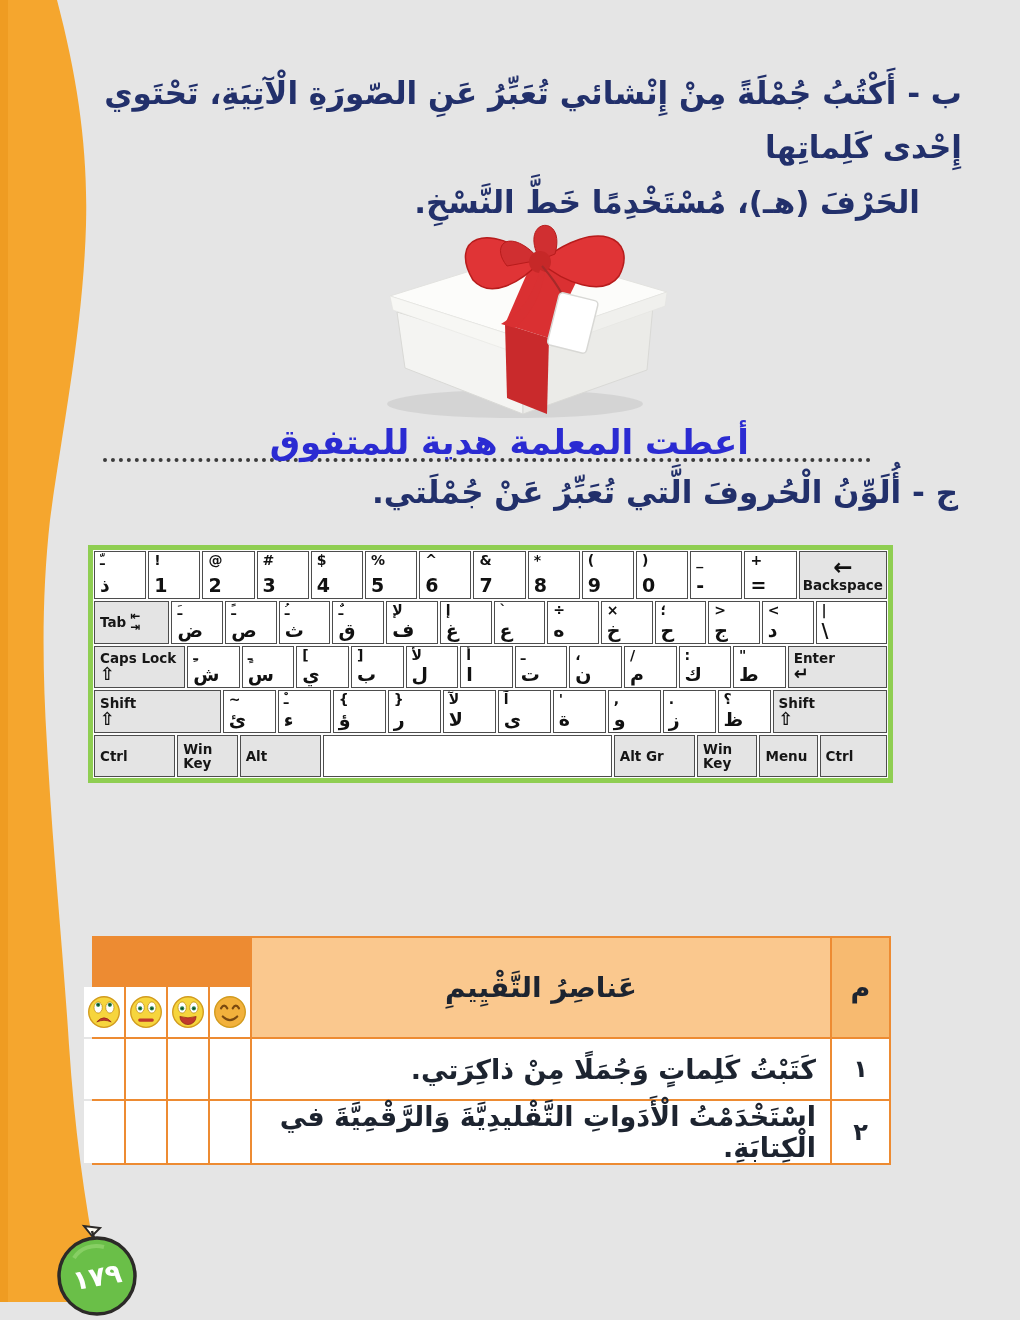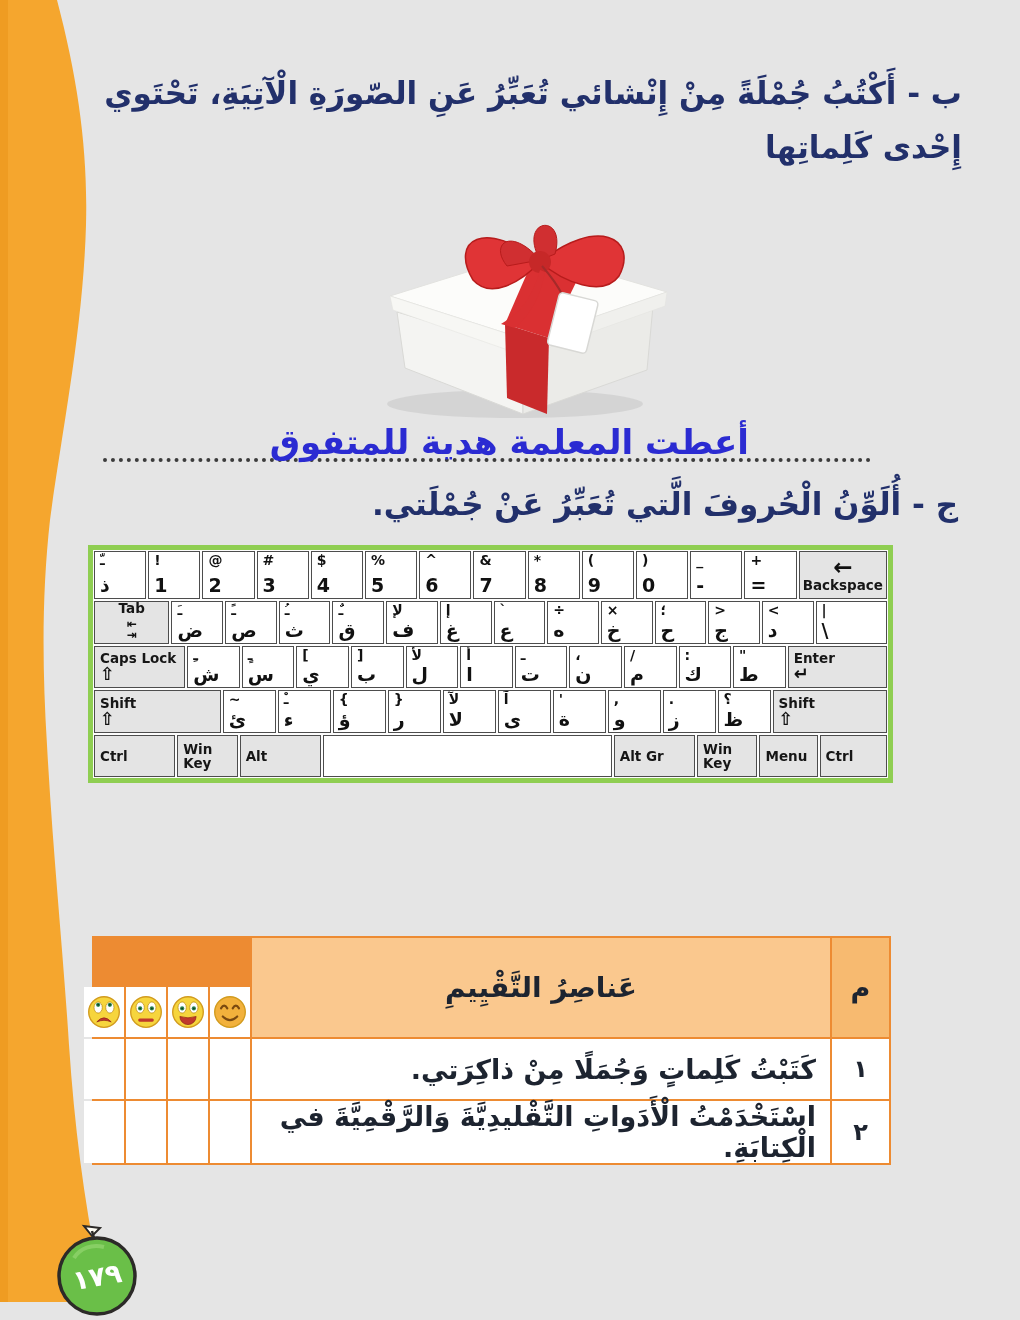--- a/index.html
+++ b/index.html
@@ -6,36 +6,36 @@
   body{font-family:"DejaVu Sans",sans-serif;}
   #page{position:relative;width:1020px;height:1320px;background:#e5e5e5;overflow:hidden;}
   .abs{position:absolute;}
   .rtl{direction:rtl;unicode-bidi:embed;text-align:right;}
 
   
   .ex-b{right:58px;top:66px;width:885px;color:#22306b;font-size:31px;font-weight:bold;line-height:1.75;}
   .ex-b .line2{padding-right:42px;}
   .answer-wrap{left:103px;top:424px;width:768px;height:34px;border-bottom:4px dotted #3c3c3c;}
   .answer-text{position:absolute;right:122px;bottom:-4px;color:#2b2bd2;font-size:34px;font-weight:bold;white-space:nowrap;}
-  .ex-j{right:62px;top:474px;color:#22306b;font-size:31px;font-weight:bold;margin-top:12px;}
+  .ex-j{right:62px;top:474px;color:#22306b;font-size:31px;font-weight:bold;}
   .h5{right:64px;top:804px;color:#e5007d;font-size:33px;font-weight:bold;}
   .sub5{right:92px;top:862px;color:#22306b;font-size:29px;font-weight:bold;}
 
   
   #keyboard{left:88px;top:545px;width:805px;height:238px;border:5px solid #8fce52;background:#fdfdfd;box-sizing:border-box;display:flex;flex-direction:column;}
   .kb-row{display:flex;flex:1 1 0;min-height:0;}
   .kb-row.first{flex:1.13 1 0;}
   .kb-key{flex:1 1 0;border:1px solid #4d4d4d;background:#fff;margin:1px;box-sizing:border-box;display:flex;flex-direction:column;justify-content:space-between;padding:1px 5px;overflow:hidden;}
   .kt{font-size:14px;line-height:1.05;font-weight:bold;color:#111;min-height:13px;}
   .kbot{font-size:19px;line-height:1.05;font-weight:bold;color:#111;padding-bottom:1px;}
   .kb-mod{background:#e4e4e4;justify-content:center;}
   .k-mlabel{font-size:13.5px;font-weight:bold;color:#161616;line-height:1.05;}
   .k-col{flex-direction:column;align-items:flex-start;justify-content:center;gap:1px;}
   .k-center{align-items:center;}
-  .k-row{flex-direction:column;align-items:center;justify-content:flex-end;gap:4px;}
+  .k-row{flex-direction:row;align-items:center;justify-content:flex-start;gap:4px;}
   .k-arrow{font-size:23px;font-weight:bold;line-height:.8;color:#111;}
   .k-bigarrow{font-size:18px;font-weight:bold;line-height:.9;color:#111;}
   .tab-arrows{display:flex;flex-direction:column;font-size:12px;font-weight:bold;line-height:.95;color:#111;}
   .kb-space{background:#fff;}
 
   
   #eval-table{left:92px;top:936px;width:795px;direction:rtl;display:grid;
     grid-template-columns:57px 578px 40px 40px 40px 40px;
     grid-template-rows:47px 50px 60px 62px;background:#ed8b32;gap:2px;border:2px solid #ed8b32;}
   .tcell{background:#fff;display:flex;align-items:center;justify-content:center;box-sizing:border-box;}
@@ -58,20 +58,21 @@
 
   <svg id="band" class="abs" viewBox="0 0 140 1320" preserveAspectRatio="none">
     <path d="M0,0 L57,0 C78,80 88,150 86,225 C83,330 62,430 50,520
              C42,592 42,665 47,745 C53,855 63,950 69,1045
              C75,1135 86,1215 104,1298 L104,1302 L0,1302 Z" fill="#f5a62e"></path>
     <path d="M0,0 L8,0 L8,1302 L0,1302 Z" fill="#ef9c22"></path>
   </svg>
 
   <div class="abs rtl ex-b">
     <div class="line1">ب - أَكْتُبُ جُمْلَةً مِنْ إِنْشائي تُعَبِّرُ عَنِ الصّورَةِ الْآتِيَةِ، تَحْتَوي إِحْدى كَلِماتِها</div>
+    <div class="line2">الحَرْفَ (هـ)، مُسْتَخْدِمًا خَطَّ النَّسْخِ.</div>
   </div>
 
   <svg class="abs" style="left:335px;top:200px" width="350" height="224" viewBox="0 0 350 224">
     <ellipse cx="180" cy="204" rx="128" ry="14" fill="#000" opacity="0.07"></ellipse>
     <polygon points="62,112 188,150 188,214 70,168" fill="#f4f4f2" stroke="#d9d9d6" stroke-width="1"></polygon>
     <polygon points="188,150 318,106 312,170 188,214" fill="#ebebe8" stroke="#d9d9d6" stroke-width="1"></polygon>
     <polygon points="55,96 196,52 332,92 192,140" fill="#fcfcfa" stroke="#e2e2df" stroke-width="1"></polygon>
     <polygon points="55,96 192,140 190,156 58,110" fill="#f7f7f4" stroke="#e2e2df" stroke-width="0.5"></polygon>
     <polygon points="192,140 332,92 330,106 190,156" fill="#f0f0ed" stroke="#e2e2df" stroke-width="0.5"></polygon>
     <polygon points="200,55 248,68 214,138 170,124" fill="#da3032"></polygon>

